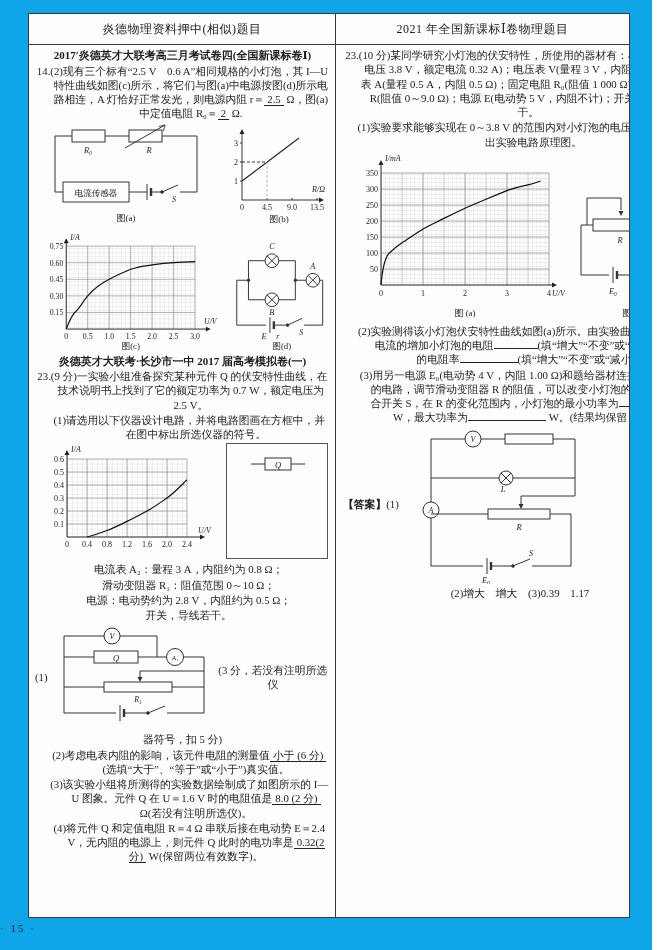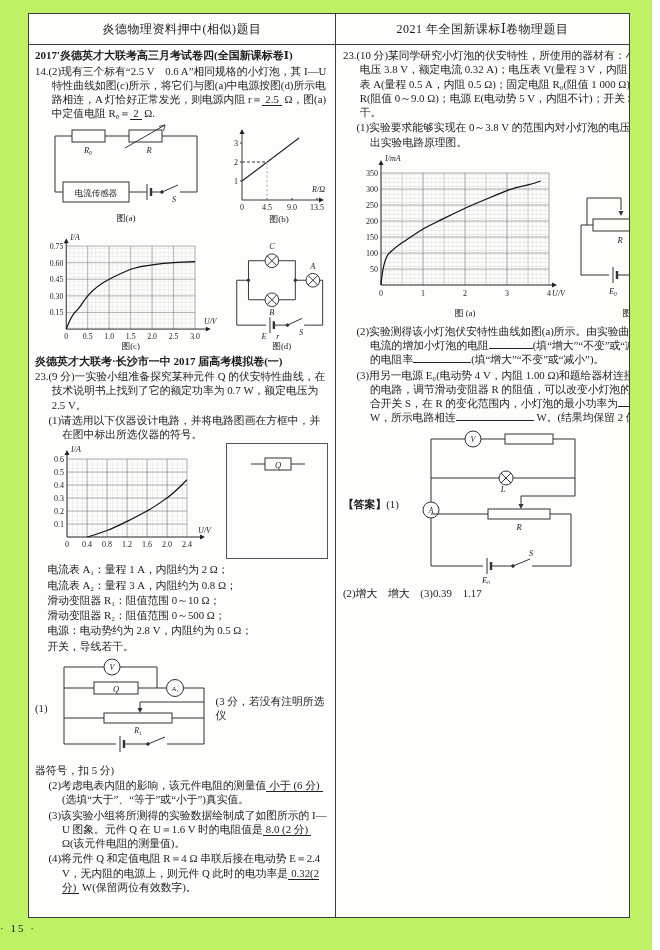--- a/index.html
+++ b/index.html
@@ -1,23 +1,23 @@
 <!DOCTYPE html>
 <html><head>
 <meta charset="utf-8">
 <style>
   html,body{margin:0;padding:0;background:#ffffff;}
-  .page{position:relative;width:652px;height:950px;background:#bef264;overflow:hidden;
+  .page{position:relative;width:652px;height:950px;background:#0ea5e9;overflow:hidden;
         font-family:"Liberation Serif","DejaVu Serif",serif;color:#1c1c1c;}
   .sheet{position:absolute;left:28px;top:13px;width:602px;height:905px;border:1.5px solid #3a3a3a;background:#fdfdfb;box-sizing:border-box;}
   .headrow{display:flex;height:30px;border-bottom:1px solid #3a3a3a;}
   .headcell{display:flex;align-items:center;justify-content:center;font-size:12px;letter-spacing:.5px;}
   .headcell.l{width:307px;border-right:1px solid #3a3a3a;box-sizing:border-box;}
   .headcell.r{flex:1;}
-  .cols{display:flex;height:872px;overflow:hidden;}
+  .cols{display:flex;height:872px;overflow:hidden;text-align:center;}
   .col{box-sizing:border-box;font-size:10.8px;line-height:1.32;padding:3px 5px 0 6px;}
   .col.left{width:307px;border-right:1px solid #3a3a3a;}
   .col.right{flex:1;padding-left:7px;}
   p{margin:0 0 1px 0;}
   .bold-head{font-weight:bold;font-size:11px;}
   .q{padding-left:1.55em;text-indent:-1.55em;}
   .sub{padding-left:2.5em;text-indent:-1.25em;}
   .inst{padding-left:1.15em;}
   .u{border-bottom:1px solid #222;padding:0 3px;}
   .blank{display:inline-block;border-bottom:1px solid #222;height:.9em;vertical-align:baseline;}
@@ -196,24 +196,22 @@
           <svg width="104" height="118" viewBox="0 0 104 118">
             <rect x="1.5" y="1.5" width="101" height="115" fill="none" stroke="#555" stroke-width="1"></rect>
             <g stroke="#333" stroke-width="1" fill="none">
               <path d="M26 22 H40 M66 22 H80"></path>
               <rect x="40" y="16" width="26" height="12"></rect>
             </g>
             <text x="53" y="25.5" font-size="8.5" text-anchor="middle" class="it">Q</text>
           </svg>
         </div>
 
-        <p class="inst">电流表 A₁：量程 1 A，内阻约为 2 Ω；</p>
         <p class="inst">电流表 A₂：量程 3 A，内阻约为 0.8 Ω；</p>
         <p class="inst">滑动变阻器 R₁：阻值范围 0～10 Ω；</p>
-        <p class="inst">滑动变阻器 R₂：阻值范围 0～500 Ω；</p>
         <p class="inst">电源：电动势约为 2.8 V，内阻约为 0.5 Ω；</p>
         <p class="inst">开关，导线若干。</p>
 
         <div class="ansrow">
           <span class="lbl">(1)</span>
           <svg width="160" height="108" viewBox="0 0 160 108">
             <g stroke="#333" stroke-width="1" fill="none">
               <path d="M12 13 H52 M68 13 H105 M105 13 V34 M12 34 H42 M86 34 H114.5 M131.5 34 H152 M12 13 V90 M152 34 V90 M152 48 H88 M88 48 V54 M12 64 H52 M120 64 H152 M12 90 H64 M72 90 H96 M115 90 H152"></path>
               <circle cx="60" cy="13" r="8"></circle>
               <rect x="42" y="28" width="44" height="12"></rect>
@@ -228,21 +226,21 @@
             <text x="60" y="16" font-size="8" text-anchor="middle" class="it">V</text>
             <text x="64" y="37.5" font-size="8.5" text-anchor="middle" class="it">Q</text>
             <text x="123" y="37" font-size="7" text-anchor="middle" class="it">A₁</text>
             <text x="86" y="79" font-size="8" text-anchor="middle" class="it">R₁</text>
           </svg>
           <span class="note">(3 分，若没有注明所选仪</span>
         </div>
         <p>器符号，扣 5 分)</p>
 
         <p class="sub"><span>(2)考虑电表内阻的影响，该元件电阻的测量值</span><span class="u">小于 (6 分)</span><span> (选填“大于”、“等于”或“小于”)真实值。</span></p>
-        <p class="sub"><span>(3)该实验小组将所测得的实验数据绘制成了如图所示的 I—U 图象。元件 Q 在 U＝1.6 V 时的电阻值是</span><span class="u">8.0 (2 分)</span><span> Ω(该元件电阻的测量值)。</span></p>
+        <p class="sub"><span>(3)该实验小组将所测得的实验数据绘制成了如图所示的 I—U 图象。元件 Q 在 U＝1.6 V 时的电阻值是</span><span class="u">8.0 (2 分)</span><span> Ω(若没有注明所选仪)。</span></p>
         <p class="sub"><span>(4)将元件 Q 和定值电阻 R＝4 Ω 串联后接在电动势 E＝2.4 V，无内阻的电源上，则元件 Q 此时的电功率是</span><span class="u">0.32(2 分)</span><span> W(保留两位有效数字)。</span></p>
       </div>
 
       <div class="col right">
         <p class="q">23.(10 分)某同学研究小灯泡的伏安特性，所使用的器材有：小灯泡 L(额定电压 3.8 V，额定电流 0.32 A)；电压表 V(量程 3 V，内阻 3 kΩ)；电流表 A(量程 0.5 A，内阻 0.5 Ω)；固定电阻 R₀(阻值 1 000 Ω)；滑动变阻器 R(阻值 0～9.0 Ω)；电源 E(电动势 5 V，内阻不计)；开关 S；导线若干。</p>
         <p class="sub">(1)实验要求能够实现在 0～3.8 V 的范围内对小灯泡的电压进行测量，画出实验电路原理图。</p>
 
         <div class="figrow">
           <svg width="222" height="172" viewBox="0 0 222 172">
             <defs>
@@ -297,21 +295,21 @@
             <text x="47" y="93" font-size="8.5" text-anchor="middle" class="it">R</text>
             <text x="106" y="63" font-size="8.5" text-anchor="middle" class="it">L</text>
             <text x="40" y="144" font-size="8.5" text-anchor="middle" class="it">E₀</text>
             <text x="84" y="136" font-size="8" text-anchor="middle" class="it">S</text>
             <text x="60" y="166" font-size="9" text-anchor="middle">图 (b)</text>
           </svg>
         </div>
 
         <p class="sub"><span>(2)实验测得该小灯泡伏安特性曲线如图(a)所示。由实验曲线可知，随着电流的增加小灯泡的电阻</span><span class="blank" style="width:44px"></span><span>(填“增大”“不变”或“减小”)，灯丝的电阻率</span><span class="blank" style="width:58px"></span><span>(填“增大”“不变”或“减小”)。</span></p>
 
-        <p class="sub"><span>(3)用另一电源 E₀(电动势 4 V，内阻 1.00 Ω)和题给器材连接成图(b)所示的电路，调节滑动变阻器 R 的阻值，可以改变小灯泡的实际功率。闭合开关 S，在 R 的变化范围内，小灯泡的最小功率为</span><span class="blank" style="width:78px"></span><span> W，所示电路相连</span><span class="blank" style="width:78px"></span><span> W。(结果均保留 2 位小数)</span></p>
+        <p class="sub"><span>(3)用另一电源 E₀(电动势 4 V，内阻 1.00 Ω)和题给器材连接成图(b)所示的电路，调节滑动变阻器 R 的阻值，可以改变小灯泡的实际功率。闭合开关 S，在 R 的变化范围内，小灯泡的最小功率为</span><span class="blank" style="width:78px"></span><span> W，最大功率为</span><span class="blank" style="width:78px"></span><span> W。(结果均保留 2 位小数)</span></p>
 
         <div class="ansrow">
           <span class="lbl"><b class="hd">【答案】</b><span>(1)</span></span>
           <svg width="192" height="158" viewBox="0 0 192 158">
             <g stroke="#333" stroke-width="1" fill="none">
               <path d="M28 13 H62 M78 13 H102 M150 13 H172 M172 13 V52 M28 52 H96 M110 52 H172 M28 13 V76 M28 92 V140 M172 52 V70 M172 70 H118 M118 70 V79 M28 88 H85 M147 88 H168 M168 88 V140 M28 140 H80 M88 140 H110 M129 140 H168"></path>
               <circle cx="70" cy="13" r="8"></circle>
               <rect x="102" y="8" width="48" height="10"></rect>
               <circle cx="103" cy="52" r="7"></circle>
                 <path d="M98 47 L108 57 M98 57 L108 47"></path>

